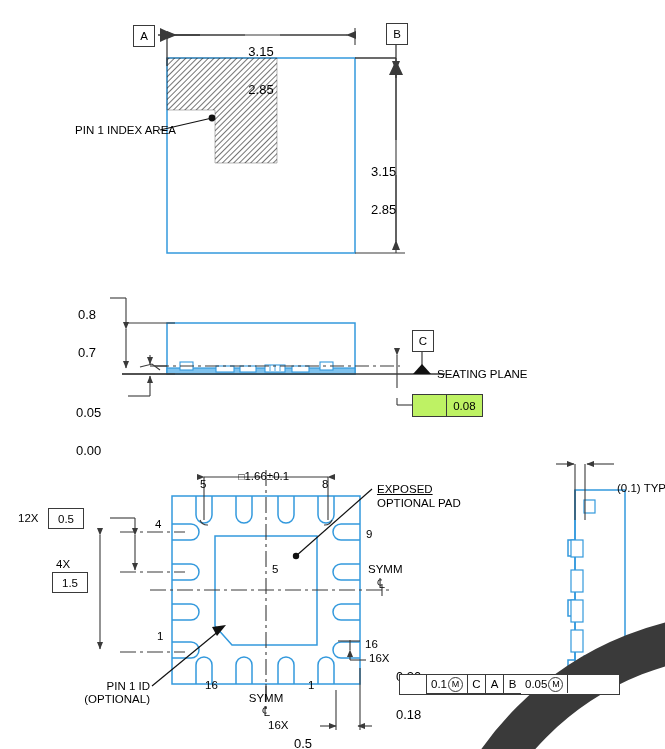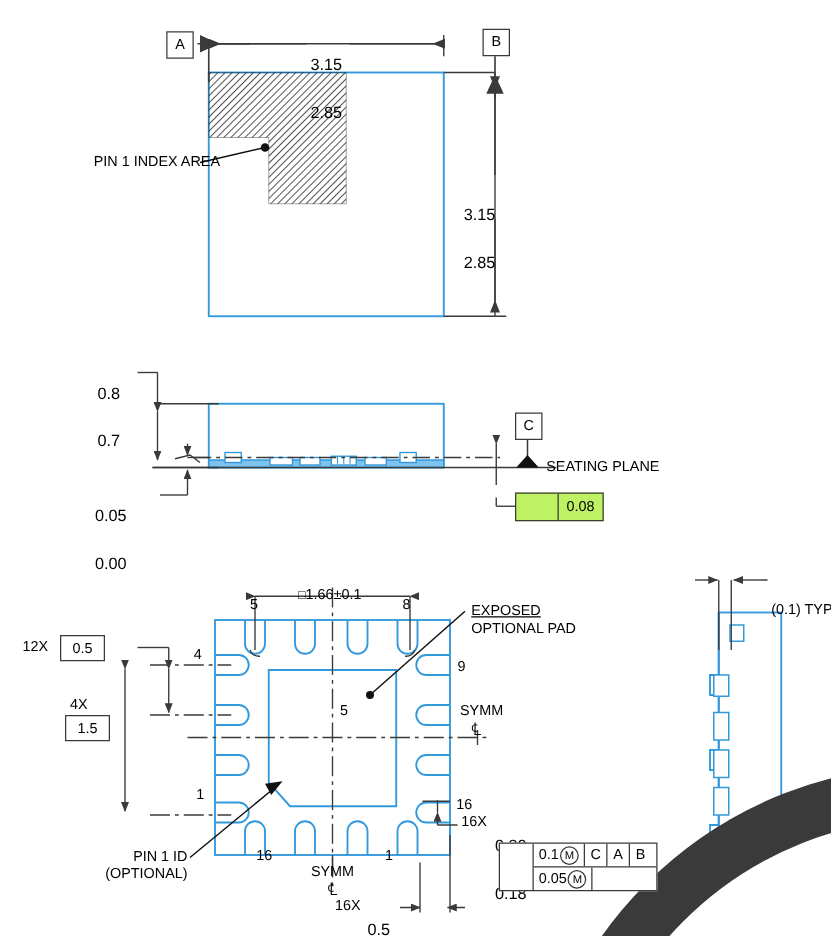--- a/index.html
+++ b/index.html
@@ -282,21 +282,21 @@
 </div>
 
 <div style="position:absolute;left:399px;top:674px;display:flex;border:1.2px solid #3a3a3a;background:#fff;">
   <div style="width:26px;display:flex;align-items:center;justify-content:center;border-right:1.2px solid #3a3a3a;">
     <svg width="15" height="15" viewBox="0 0 15 15">
       <circle cx="7.5" cy="7.5" r="4.6" fill="none" stroke="#3a3a3a" stroke-width="1.3"></circle>
       <line x1="7.5" y1="0.5" x2="7.5" y2="14.5" stroke="#3a3a3a" stroke-width="1.3"></line>
       <line x1="0.5" y1="7.5" x2="14.5" y2="7.5" stroke="#3a3a3a" stroke-width="1.3"></line>
     </svg>
   </div>
-  <div style="display:flex;flex-direction:column;">
+  <div style="display:flex;flex-direction:row;">
     <div style="display:flex;border-bottom:1.2px solid #3a3a3a;height:18px;">
       <div style="display:flex;align-items:center;padding:0 4px;border-right:1.2px solid #3a3a3a;font-size:11.5px;white-space:nowrap;">
         <span>0.1</span>
         <span style="display:inline-flex;align-items:center;justify-content:center;width:13px;height:13px;
                      border:1.2px solid #3a3a3a;border-radius:50%;font-size:9px;margin-left:1px;">M</span>
       </div>
       <div style="width:17px;display:flex;align-items:center;justify-content:center;border-right:1.2px solid #3a3a3a;font-size:11.5px;">C</div>
       <div style="width:17px;display:flex;align-items:center;justify-content:center;border-right:1.2px solid #3a3a3a;font-size:11.5px;">A</div>
       <div style="width:17px;display:flex;align-items:center;justify-content:center;font-size:11.5px;">B</div>
     </div>

